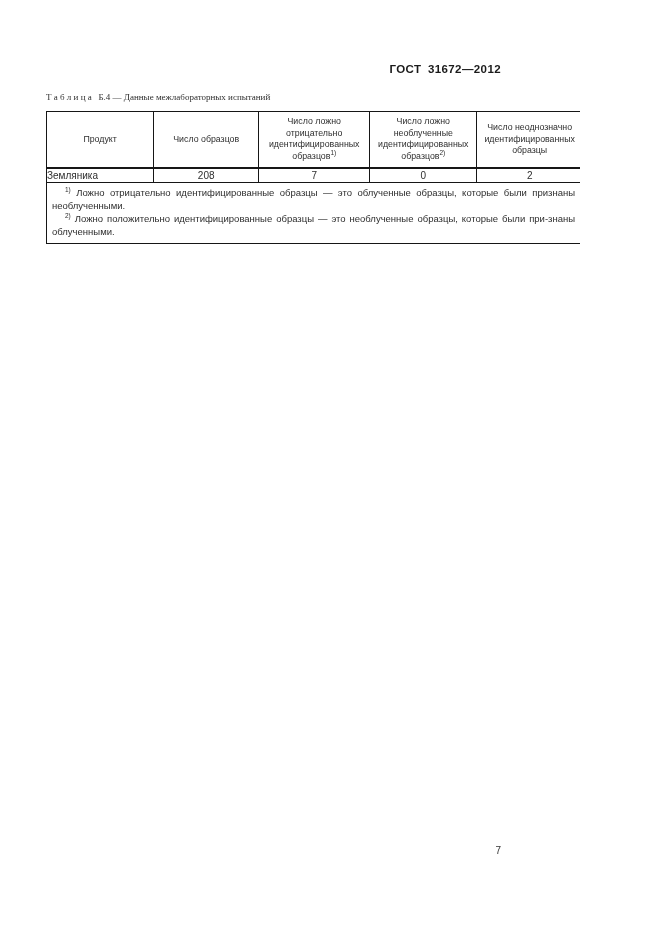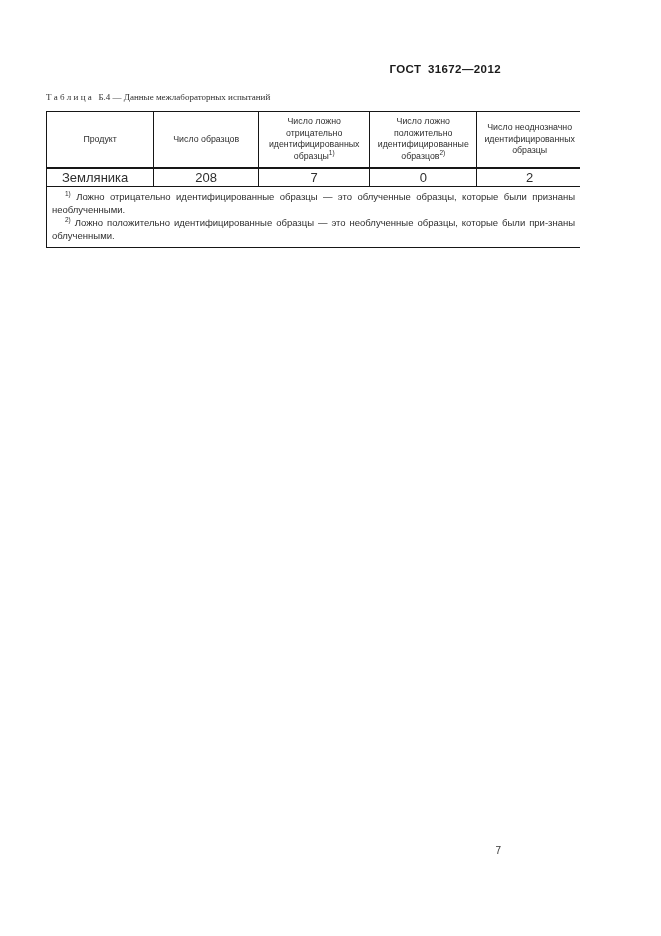--- a/index.html
+++ b/index.html
@@ -58,24 +58,24 @@
     font-size: 8.8px;
     line-height: 11.5px;
     text-align: center;
     vertical-align: middle;
     padding: 2px 5px;
     border-bottom: 2px solid #161616;
     color: #2e2e2e;
   }
   .data-table tbody td {
     height: 15px;
-    font-size: 13px;
+    font-size: 10px;
     text-align: center;
     vertical-align: middle;
-    padding: 1px 15px;
+    padding: 1px 0;
     color: #2e2e2e;
   }
   .data-table tbody td.cell-left {
     text-align: left;
   }
   .footnotes-cell {
     padding: 3px 7px 5px 5px;
   }
   .footnote {
     margin: 0;
@@ -112,22 +112,22 @@
         <col style="width:20%">
         <col style="width:19.6%">
         <col style="width:20.7%">
         <col style="width:20%">
         <col style="width:19.7%">
       </colgroup>
       <thead>
         <tr>
           <th><span>Продукт</span></th>
           <th><span>Число образцов</span></th>
-          <th><span>Число ложно отрицательно идентифицированных образцы</span><sup class="fn-ref">1)</sup></th>
-          <th><span>Число ложно положительно идентифицированные образцов</span><sup class="fn-ref">2)</sup></th>
+          <th><span>Число ложно отрицательно идентифицированных образцов</span><sup class="fn-ref">1)</sup></th>
+          <th><span>Число ложно необлученные идентифицированных образцов</span><sup class="fn-ref">2)</sup></th>
           <th><span>Число неоднозначно идентифицированных образцы</span></th>
         </tr>
       </thead>
       <tbody>
         <tr>
           <td class="cell-left">Земляника</td>
           <td>208</td>
           <td>7</td>
           <td>0</td>
           <td>2</td>

